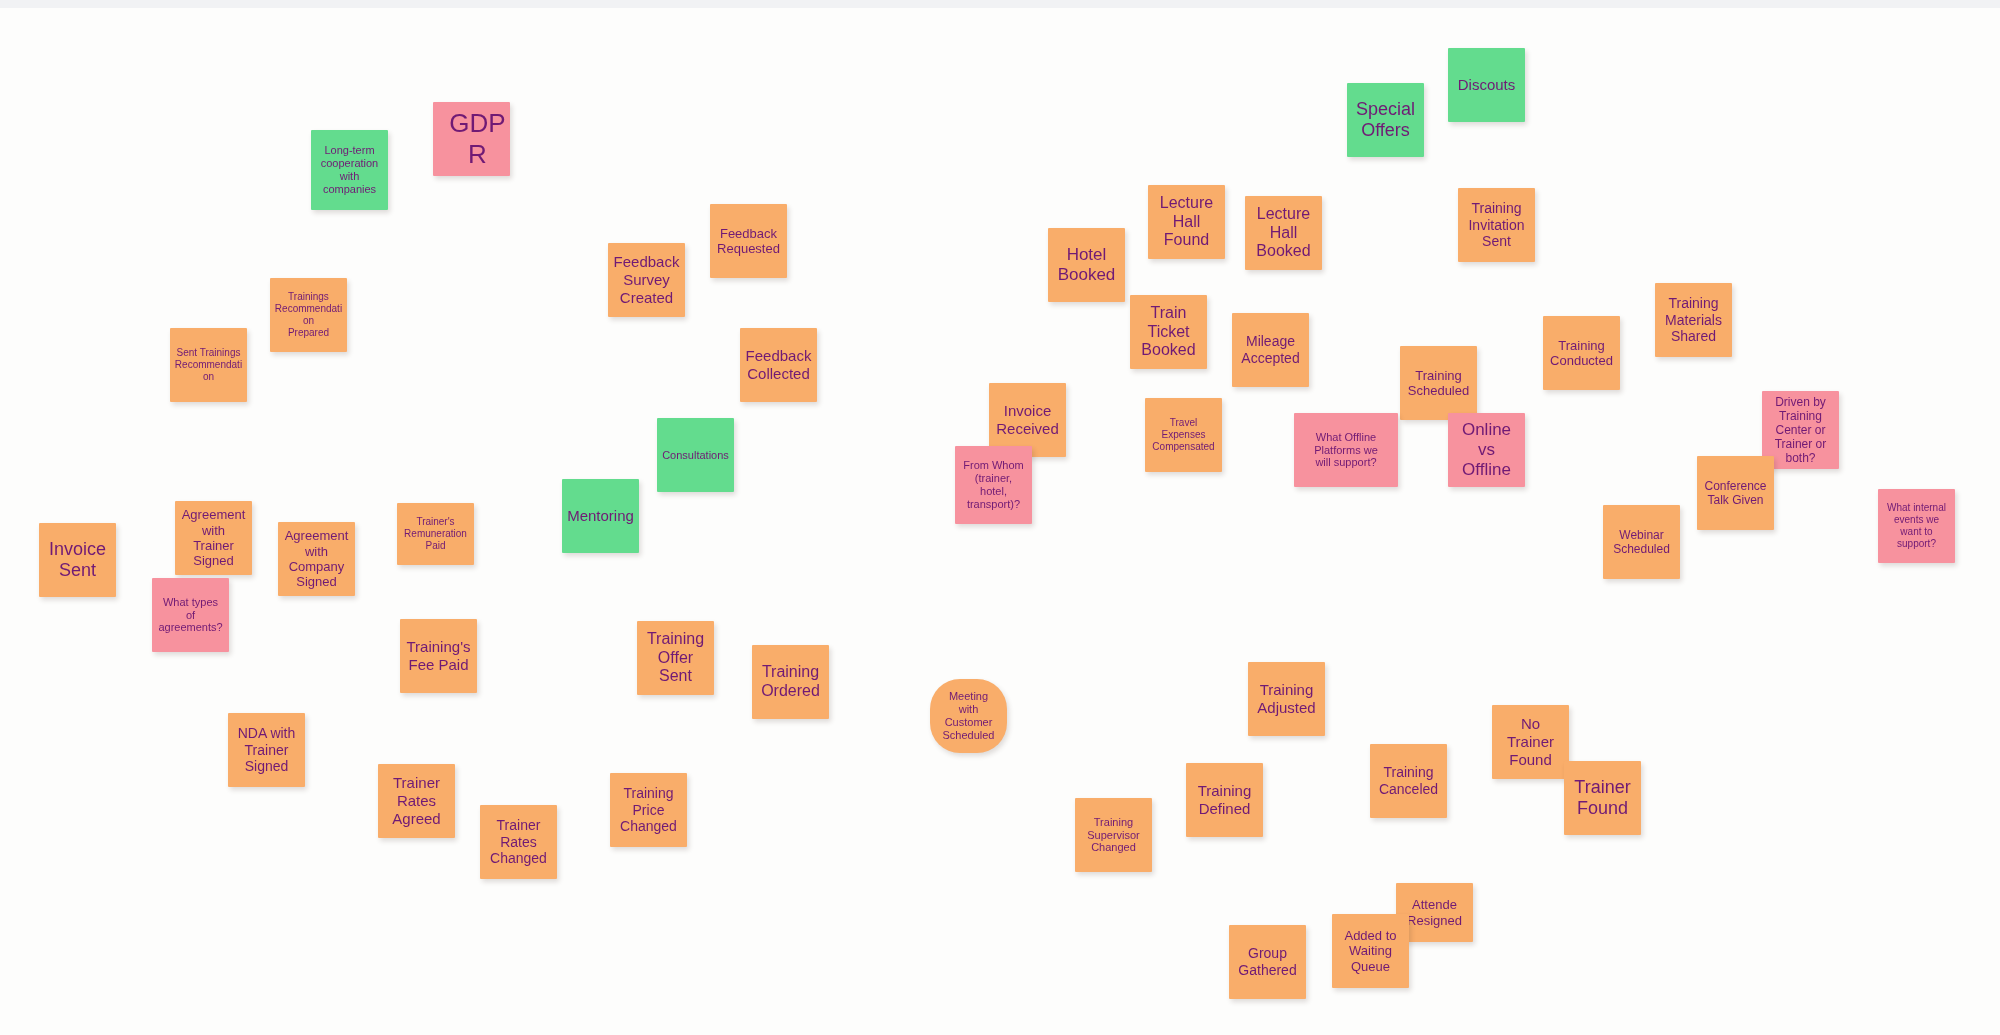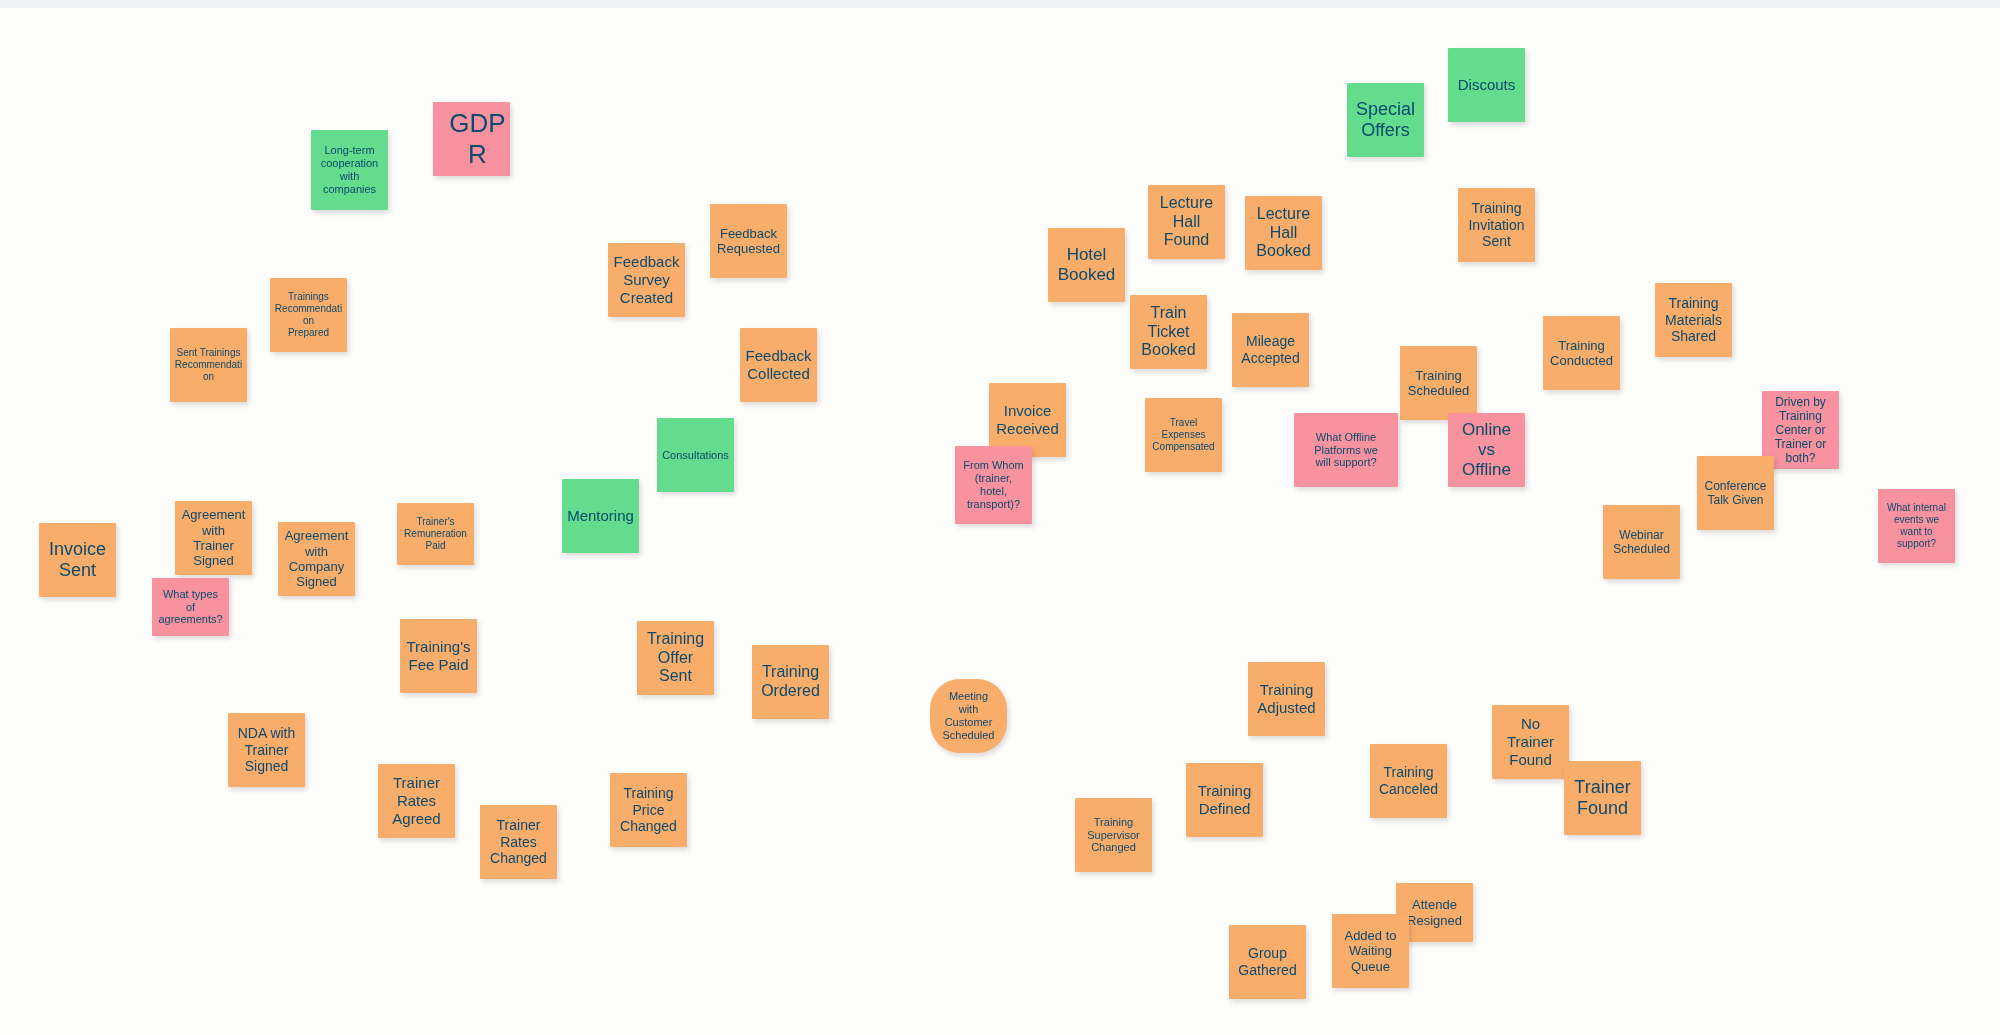--- a/index.html
+++ b/index.html
@@ -33,21 +33,21 @@
     background: #fdfdfc;
   }
   .note {
     position: absolute;
     box-sizing: border-box;
     display: flex;
     align-items: center;
     justify-content: center;
     text-align: center;
     padding: 3px 4px;
-    color: #0c4a6e;
+    color: #701a75;
     line-height: 1.18;
     border-radius: 1px;
     box-shadow: 2px 3px 5px rgba(60,45,35,0.16);
     white-space: pre-line;
     word-break: break-word;
     user-select: none;
   }
   .note.orange { background: #f9ad6a; }
   .note.pink   { background: #f7929e; }
   .note.green  { background: #63dc8e; }
@@ -137,21 +137,21 @@
 Trainer
 Signed</div>
       <div class="note orange" style="left: 1603px; top: 497px; width: 77px; height: 74px; font-size: 12px;">Webinar
 Scheduled</div>
       <div class="note orange" style="left: 278px; top: 514px; width: 77px; height: 74px; font-size: 13px;">Agreement
 with
 Company
 Signed</div>
       <div class="note orange" style="left: 39px; top: 515px; width: 77px; height: 74px; font-size: 18px;">Invoice
 Sent</div>
-      <div class="note pink" style="left: 152px; top: 570px; width: 77px; height: 58px; font-size: 11px; text-align: center;">What types
+      <div class="note pink" style="left: 152px; top: 570px; width: 77px; height: 74px; font-size: 11px; text-align: center;">What types
 of
 agreements?</div>
       <div class="note orange" style="left: 400px; top: 611px; width: 77px; height: 74px; font-size: 15px;">Training's
 Fee Paid</div>
       <div class="note orange" style="left: 637px; top: 613px; width: 77px; height: 74px; font-size: 16px;">Training
 Offer
 Sent</div>
       <div class="note orange" style="left: 752px; top: 637px; width: 77px; height: 74px; font-size: 16px;">Training
 Ordered</div>
       <div class="note orange" style="left: 1248px; top: 654px; width: 77px; height: 74px; font-size: 15px;">Training

